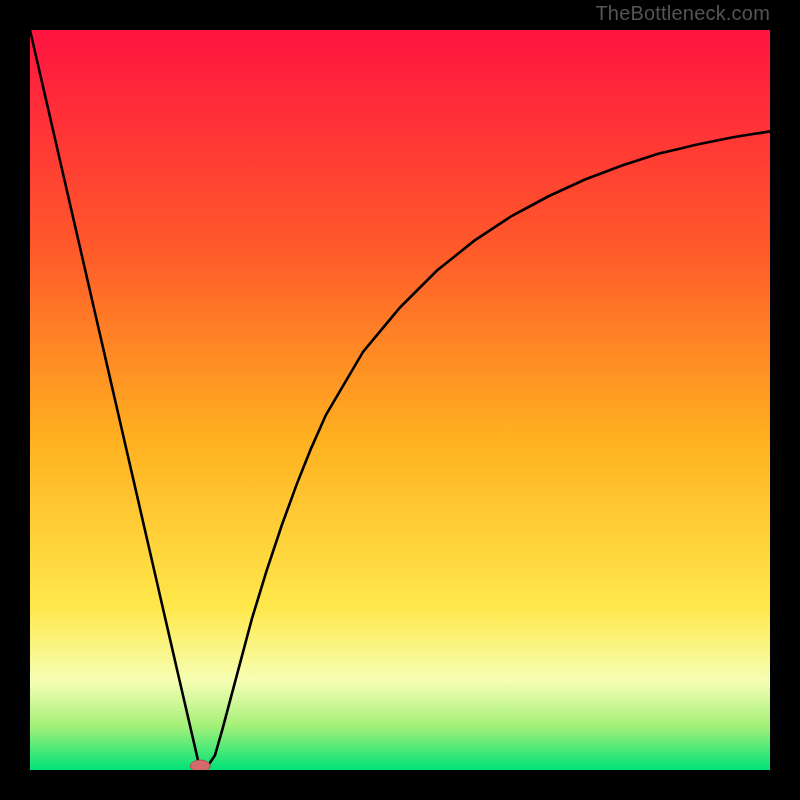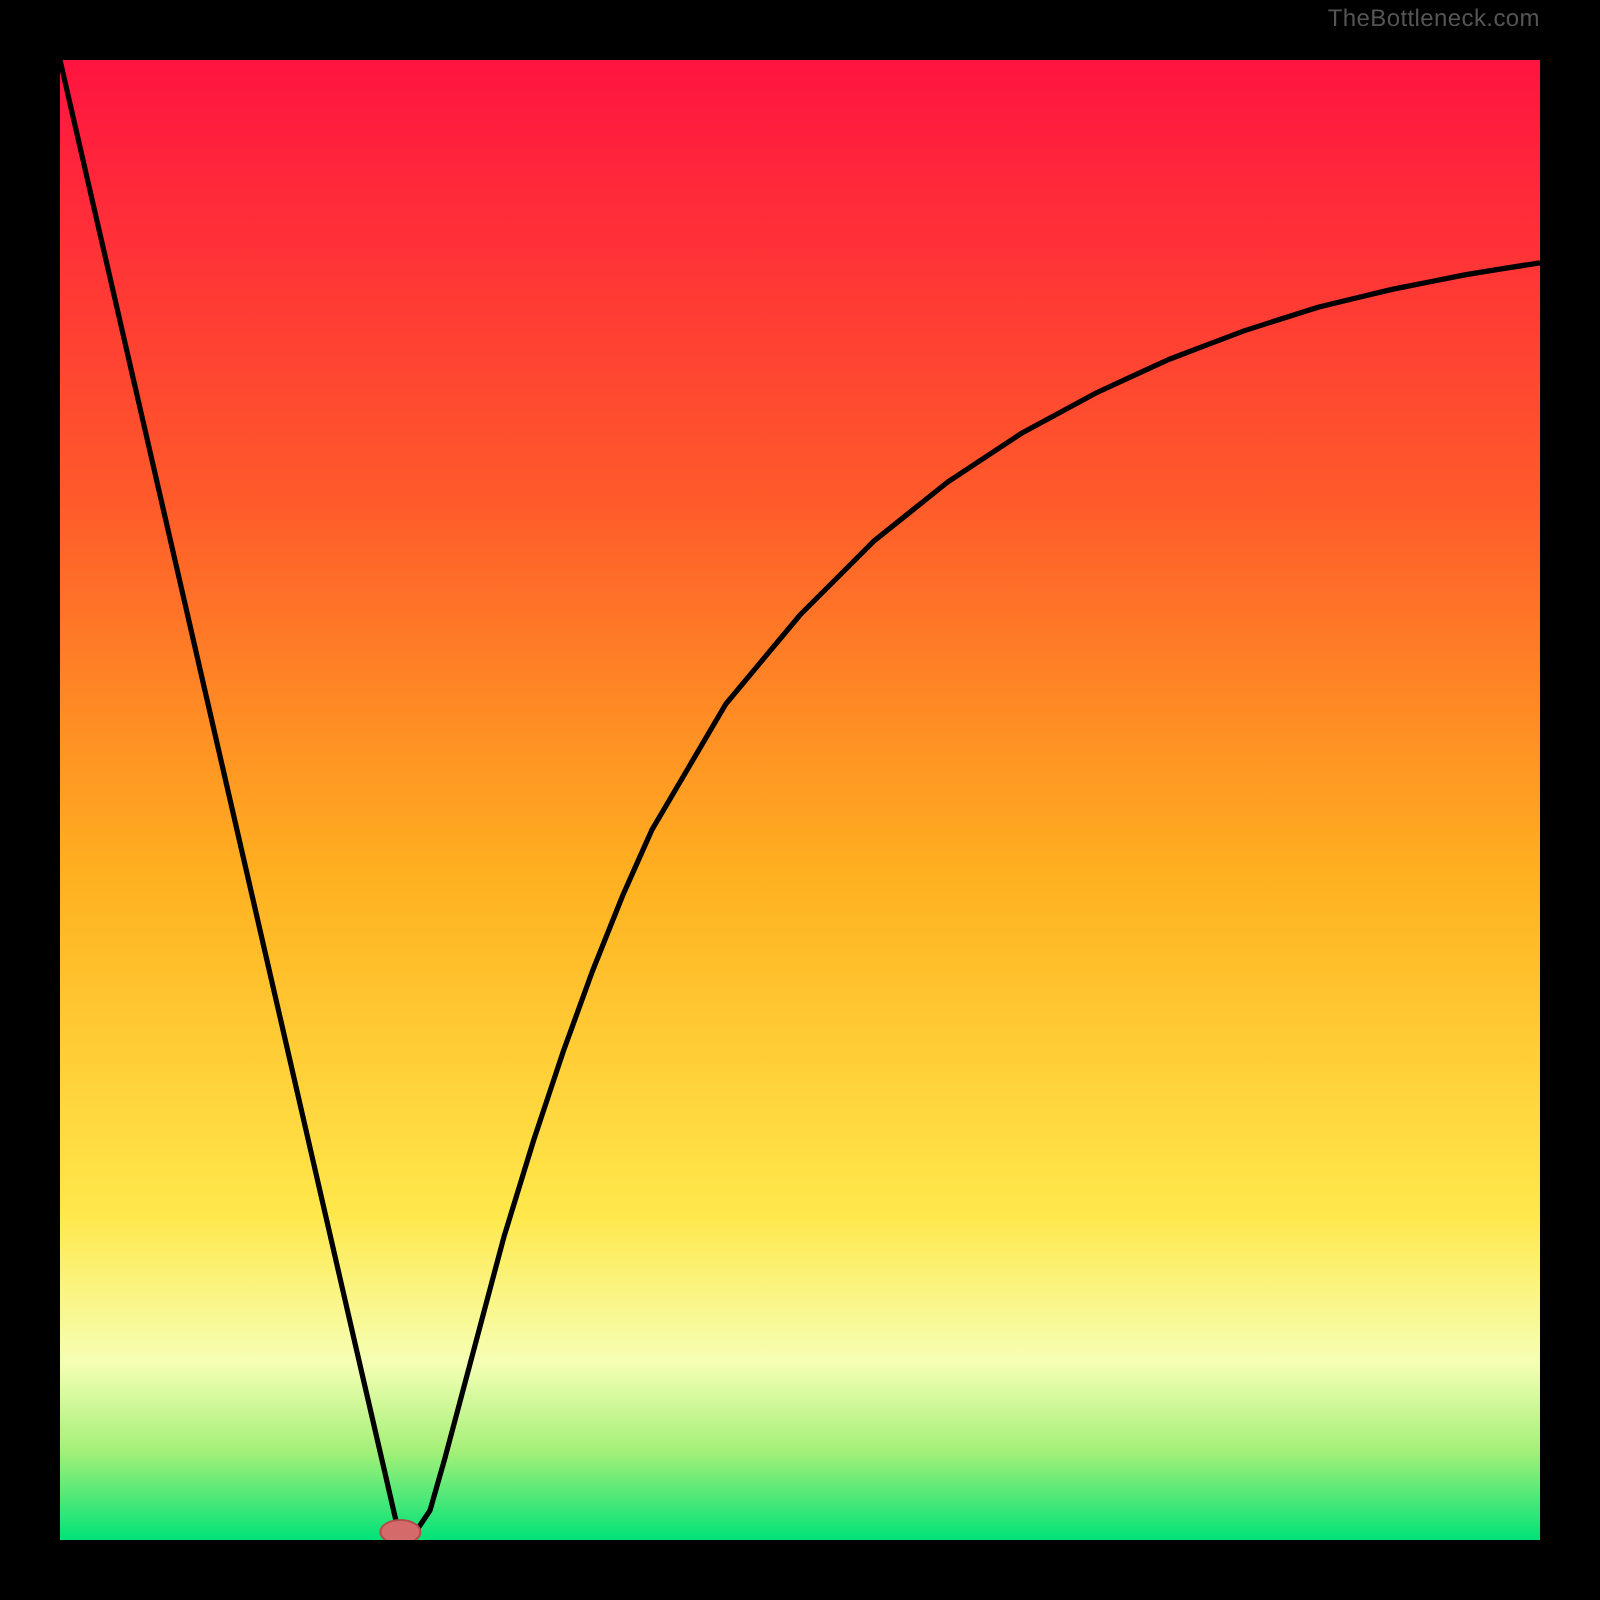--- a/index.html
+++ b/index.html
@@ -14,21 +14,21 @@
   .wrap {
     position: relative;
     width: 800px;
     height: 800px;
   }
   .attribution {
     position: absolute;
     top: 2px;
     right: 30px;
     color: #555;
-    font-size: 12px;
+    font-size: 20px;
     letter-spacing: 0.2px;
     z-index: 5;
   }
   .plot {
     position: absolute;
     left: 30px;
     top: 30px;
     width: 740px;
     height: 740px;
   }

